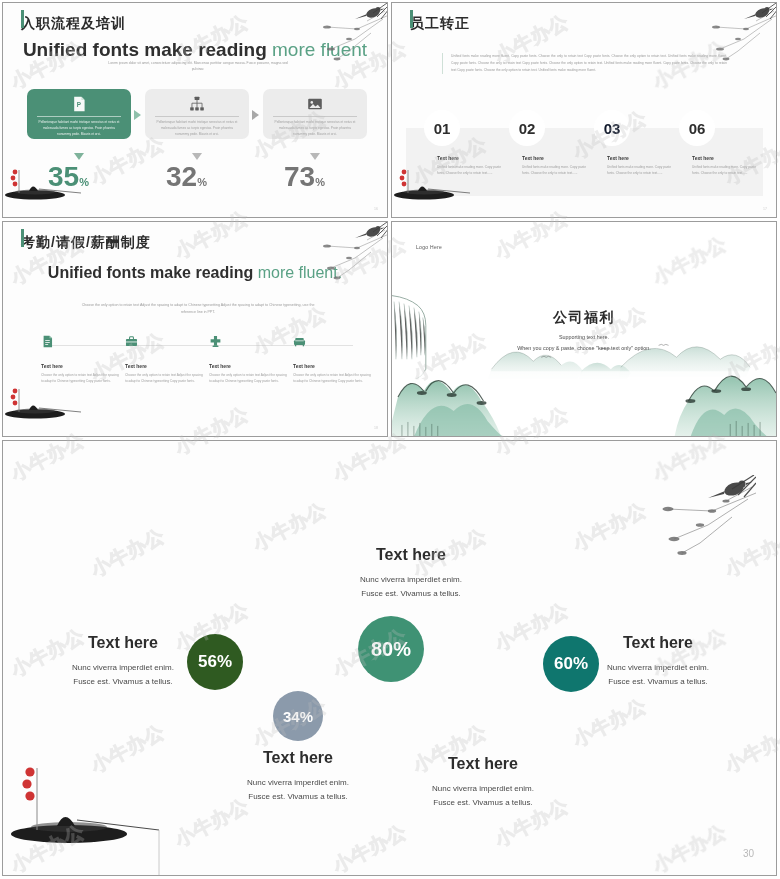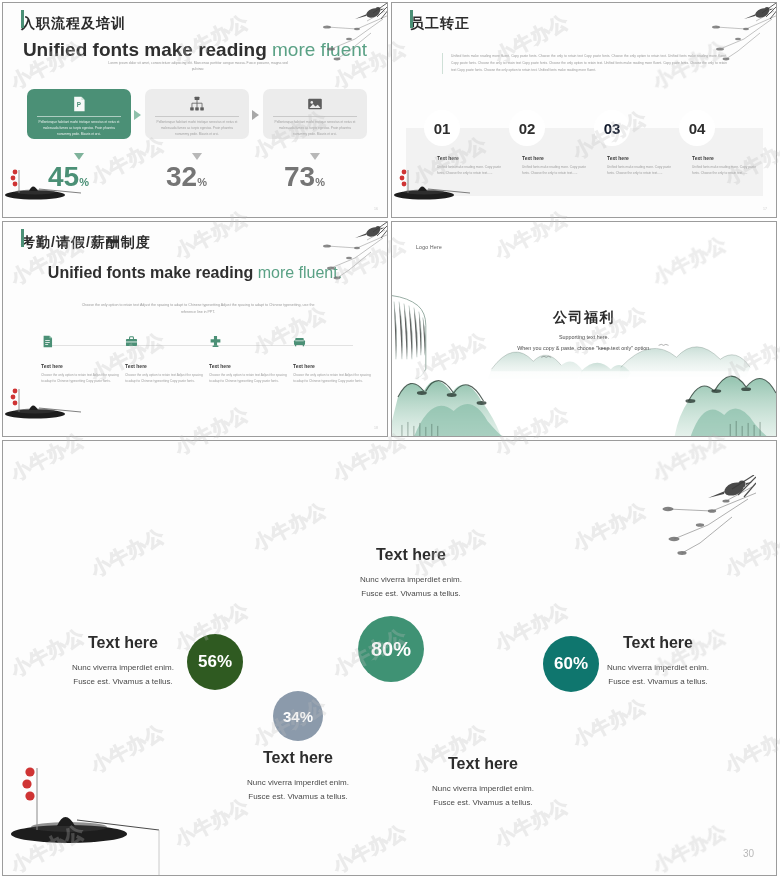--- a/index.html
+++ b/index.html
@@ -289,21 +289,21 @@
         <path d="M3 15 l4.5-5 3 3.2 3-2.4 3.5 4.2 z" fill="#ececec"></path>
       </svg>
       <div class="c-rule"></div>
       <div class="c-txt">Pellentesque habitant morbi tristique senectus et netus et malesuada fames ac turpis egestas. Proin pharetra nonummy pede. Mauris et orci.</div>
     </div>
 
     <div class="tri-down" style="left:71px; border-top:7px solid #7fb39b;"></div>
     <div class="tri-down" style="left:189px; border-top:7px solid #b8b8b8;"></div>
     <div class="tri-down" style="left:307px; border-top:7px solid #b8b8b8;"></div>
 
-    <div class="pct-big" style="left:45px; color:#4b9076;"><span>45</span><i>%</i></div>
+    <div class="pct-big" style="left:45px; color:#4b9076;"><span>35</span><i>%</i></div>
     <div class="pct-big" style="left:163px; color:#757575;"><span>32</span><i>%</i></div>
     <div class="pct-big" style="left:281px; color:#757575;"><span>73</span><i>%</i></div>
 
     <svg class="boat" style="left:0; bottom:10px; width:100px; height:46px;" viewBox="0 0 100 46">
       <ellipse cx="32" cy="34" rx="30" ry="4.5" fill="#1d1d1d"></ellipse>
       <ellipse cx="32" cy="31" rx="20" ry="2.4" fill="#3a3a3a" opacity=".6"></ellipse>
       <path d="M26 30 q4-9 9 0 z" fill="#1d1d1d"></path>
       <line x1="36" y1="28" x2="78" y2="32" stroke="#4a4a4a" stroke-width=".7"></line>
       <line x1="16" y1="32" x2="16" y2="9" stroke="#777" stroke-width=".8"></line>
       <circle cx="12" cy="11" r="2.4" fill="#cf3434"></circle>
@@ -345,21 +345,21 @@
     <div class="cn-title" style="left:18px; top:12px; font-size:14px;">员工转正</div>
     <div class="title-underline" style="left:18px; top:7px; width:3px; height:18px; background:#4b9076;"></div>
 
     <div class="para-block">Unified fonts make reading more fluent. Copy paste fonts. Choose the only to retain text Copy paste fonts. Choose the only option to retain text. Unified fonts make reading more fluent. Copy paste fonts. Choose the only to retain text Copy paste fonts. Choose the only option to retain text. Unified fonts make reading more fluent. Copy paste fonts. Choose the only to retain text Copy paste fonts. Choose the only option to retain text. Unified fonts make reading more fluent.</div>
 
     <div class="band"></div>
 
     <div class="numcircle" style="left:32px;">01</div>
     <div class="numcircle" style="left:117px;">02</div>
     <div class="numcircle" style="left:202px; color:#0f172a;">03</div>
-    <div class="numcircle" style="left:287px;">04</div>
+    <div class="numcircle" style="left:287px;">06</div>
 
     <div class="numblock" style="left:45px;">
       <div class="nb-h">Text here</div>
       <div class="nb-p">Unified fonts make reading more. Copy paste fonts. Choose the only to retain text......</div>
     </div>
     <div class="numblock" style="left:130px;">
       <div class="nb-h">Text here</div>
       <div class="nb-p">Unified fonts make reading more. Copy paste fonts. Choose the only to retain text......</div>
     </div>
     <div class="numblock" style="left:215px;">

